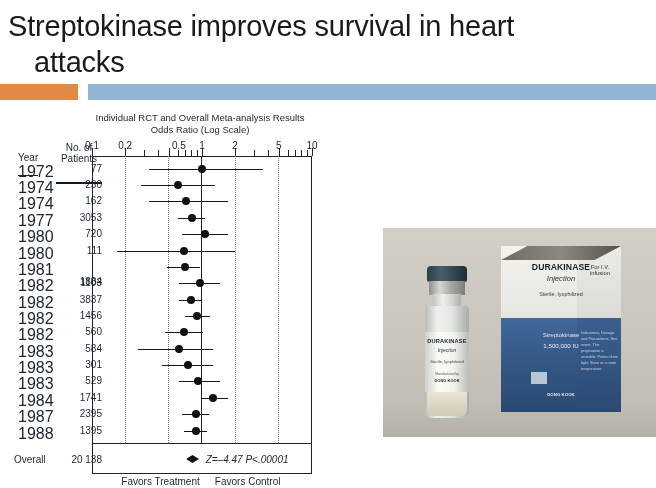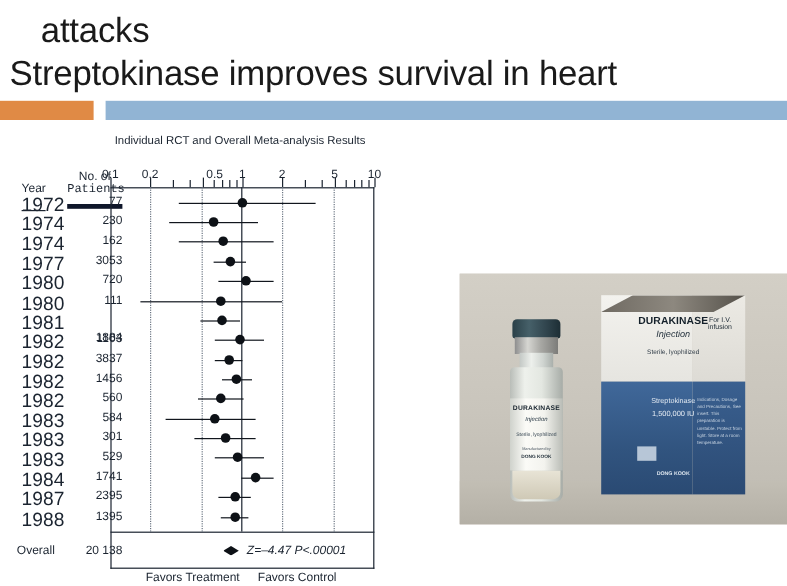--- a/index.html
+++ b/index.html
@@ -70,23 +70,22 @@
     padding-bottom: 12px;
   }
   #col-header-patients {
     position: absolute; left: 42px; top: 30px;
     width: 46px; text-align: center;
     font-size: 10px;
     line-height: 11px;
   }
   #col-header-patients .underlined {
     display: block;
-    border-bottom: 4px solid #0f172a;
-    padding-bottom: 6px;
-    font-family: Liberation Mono, monospace;
+    border-bottom: 2px solid #0f172a;
+    padding-bottom: 18px;
   }
 
   
   #axis-area {
     position: absolute;
     left: 78px; top: 28px;
     width: 238px; height: 24px;
   }
   .axis-label {
     position: absolute;
@@ -334,33 +333,34 @@
   }
   .bs-info {
     position: absolute; left: 80px; top: 84px; width: 38px;
     font-size: 3.8px; line-height: 6px; color: #c5d2e0;
   }
 </style>
 </head>
 <body>
 
 <div id="slide-title">
+  <span>Streptokinase improves survival in heart</span>
   <span id="title-line2">attacks</span>
-  <span>Streptokinase improves survival in heart</span>
 </div>
 
 <div id="divider-row">
   <div id="divider-accent"></div>
   <div id="divider-bar"></div>
 </div>
 
 <div id="forest-figure">
 
   <div class="fig-title">
     <div>Individual RCT and Overall Meta-analysis Results</div>
+    <div>Odds Ratio (Log Scale)</div>
   </div>
 
   <div id="col-header-year">Year</div>
   <div id="col-header-patients">
     <span>No. of</span>
     <span class="underlined">Patients</span>
   </div>
 
   <div id="axis-area">
     <div id="axis-line"></div>

